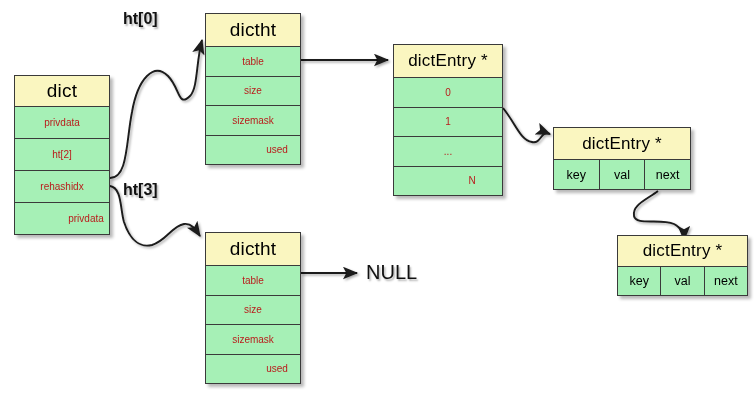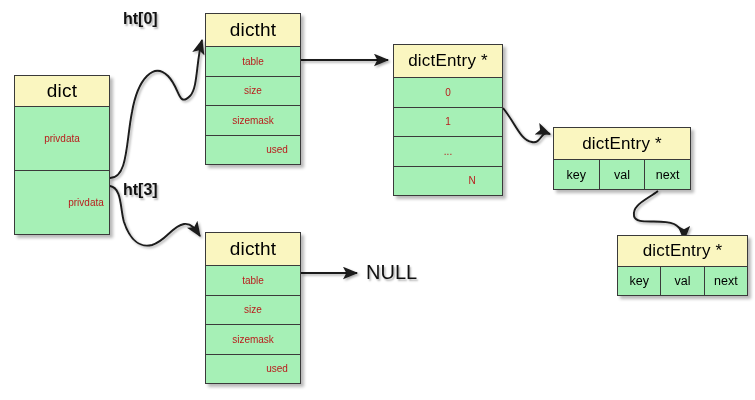--- a/index.html
+++ b/index.html
@@ -147,20 +147,22 @@
              C636,226 660,218 674,224
              C682,228 684,236 684,240" marker-end="url(#arrow)"></path>
 
     <path d="M301,273 L357,273" marker-end="url(#arrow)"></path>
   </g>
 </svg>
 
 <div class="node" id="dict-node">
   <div class="hdr">dict</div>
   <div class="row">privdata</div>
+  <div class="row">ht[2]</div>
+  <div class="row">rehashidx</div>
   <div class="row">privdata</div>
 </div>
 
 <div class="node" id="dictht-0">
   <div class="hdr">dictht</div>
   <div class="row">table</div>
   <div class="row">size</div>
   <div class="row">sizemask</div>
   <div class="row">used</div>
 </div>

